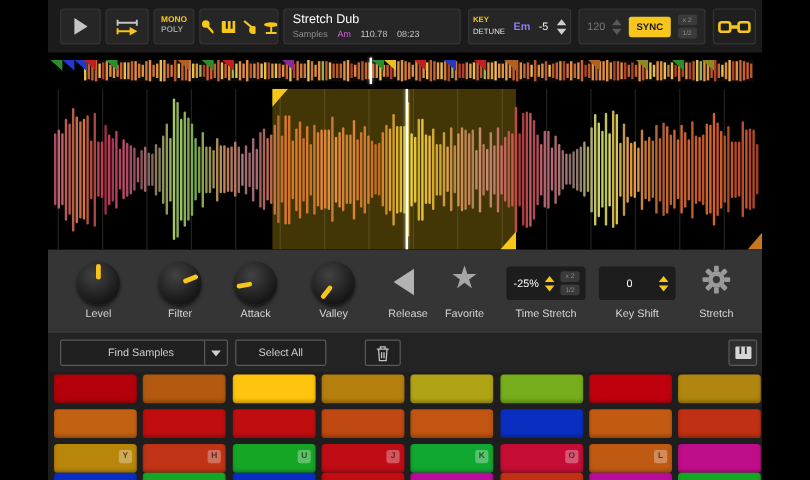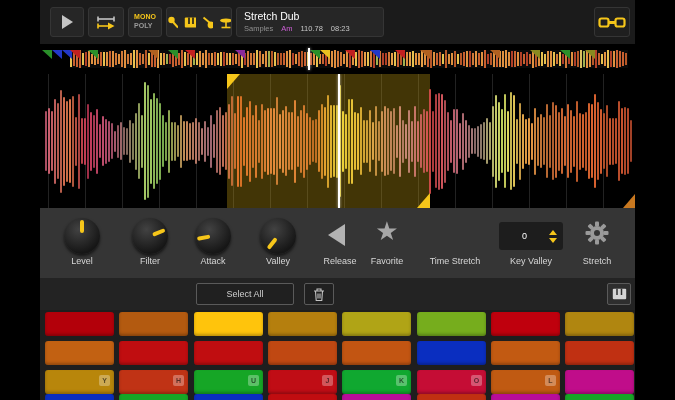--- a/index.html
+++ b/index.html
@@ -118,21 +118,45 @@
     <div class="tbox titleblock" style="left:196px;width:148px;">
       <div class="song-title">Stretch Dub</div>
       <div class="song-sub">
         <span class="artist">Samples</span>
         <span class="chord">Am</span>
         <span class="bpm">110.78</span>
         <span class="dur">08:23</span>
       </div>
     </div>
 
-
+    <div class="tbox keybox" style="left:350px;width:86px;">
+      <div class="keylabels">
+        <div class="k">KEY</div>
+        <div class="d">DETUNE</div>
+      </div>
+      <div class="keyval">Em</div>
+      <div class="detval">-5</div>
+      <div class="stepcol">
+        <div class="tri-up"></div>
+        <div class="tri-down"></div>
+      </div>
+    </div>
+
+    <div class="tbox tempobox" style="left:442px;width:106px;">
+      <div class="tempoval">120</div>
+      <div class="stepcol">
+        <div class="tri-up dim"></div>
+        <div class="tri-down dim"></div>
+      </div>
+      <div class="syncbtn">SYNC</div>
+      <div class="minicol">
+        <div class="minibtn">x 2</div>
+        <div class="minibtn">1/2</div>
+      </div>
+    </div>
 
     <div class="tbox" style="left:554px;width:36px;background:#1f1f1f;">
       <svg width="28" height="13">
         <rect x="1.5" y="2.5" width="9" height="8" rx="2" fill="none" stroke="#f6c61a" stroke-width="2.2"></rect>
         <rect x="17.5" y="2.5" width="9" height="8" rx="2" fill="none" stroke="#f6c61a" stroke-width="2.2"></rect>
         <line x1="10" y1="6.5" x2="18" y2="6.5" stroke="#f6c61a" stroke-width="3"></line>
       </svg>
     </div>
   </div>
 
@@ -592,30 +616,41 @@
         </div>
         <div class="ctl-label" style="left: 238px;">Valley</div>
       </div>
 
     <div class="rev-tri" style="left:288px;"></div>
     <div class="ctl-label" style="left:300px;">Release</div>
 
     <div class="star" style="left:347px;">★</div>
     <div class="ctl-label" style="left:347px;">Favorite</div>
 
+    <div class="valbox" style="left:382px;width:66px;">
+      <div class="valtext">-25%</div>
+      <div class="stepcol">
+        <div class="tri-up yel"></div>
+        <div class="tri-down yel"></div>
+      </div>
+      <div class="minicol">
+        <div class="minibtn">x 2</div>
+        <div class="minibtn">1/2</div>
+      </div>
+    </div>
     <div class="ctl-label" style="left:415px;">Time Stretch</div>
 
     <div class="valbox" style="left:459px;width:64px;">
       <div class="valtext">0</div>
       <div class="stepcol">
         <div class="tri-up yel"></div>
         <div class="tri-down yel"></div>
       </div>
     </div>
-    <div class="ctl-label" style="left:491px;">Key Valley</div>
+    <div class="ctl-label" style="left:491px;">Key Shift</div>
 
     <svg width="26" height="26" style="position:absolute;left:544px;top:12px;">
       <g fill="#9a9a9a">
         <circle cx="13" cy="13" r="7"></circle>
         <g id="teeth">
             <rect x="11" y="1.5" width="4" height="5" rx="1" transform="rotate(0 13 13)"></rect>
             <rect x="11" y="1.5" width="4" height="5" rx="1" transform="rotate(45 13 13)"></rect>
             <rect x="11" y="1.5" width="4" height="5" rx="1" transform="rotate(90 13 13)"></rect>
             <rect x="11" y="1.5" width="4" height="5" rx="1" transform="rotate(135 13 13)"></rect>
             <rect x="11" y="1.5" width="4" height="5" rx="1" transform="rotate(180 13 13)"></rect>
@@ -623,21 +658,27 @@
             <rect x="11" y="1.5" width="4" height="5" rx="1" transform="rotate(270 13 13)"></rect>
             <rect x="11" y="1.5" width="4" height="5" rx="1" transform="rotate(315 13 13)"></rect>
           </g>
       </g>
       <circle cx="13" cy="13" r="3" fill="#353535"></circle>
     </svg>
     <div class="ctl-label" style="left:557px;">Stretch</div>
   </div>
 
   <div id="samplebar">
-    <div class="sbtn" style="left:156px;width:98px;">
+    <div class="sbtn" style="left:10px;width:140px;justify-content:space-between;padding-left:14px;">
+      <span style="flex:1;text-align:center;">Find Samples</span>
+      <span class="combo-arrow">
+        <span class="tri-down" style="border-top-color:#cfcfcf;"></span>
+      </span>
+    </div>
+    <div class="sbtn" style="left:156px;width:76px;">
       <span>Select All</span>
     </div>
     <div class="sbtn" style="left:264px;width:30px;">
       <svg width="14" height="15">
         <path d="M2 4 h10 M5 4 V2 h4 v2 M3.5 4 l0.7 9.5 h5.6 L10.5 4 M6 6.5 v5 M8 6.5 v5" stroke="#c4c4c4" stroke-width="1.1" fill="none"></path>
       </svg>
     </div>
     <div class="sbtn" style="left:567px;width:24px;background:#2e2e2e;">
       <svg width="15" height="12">
         <rect x="0.8" y="0.8" width="13.4" height="10.4" fill="#d6d6d6" rx="1"></rect>

